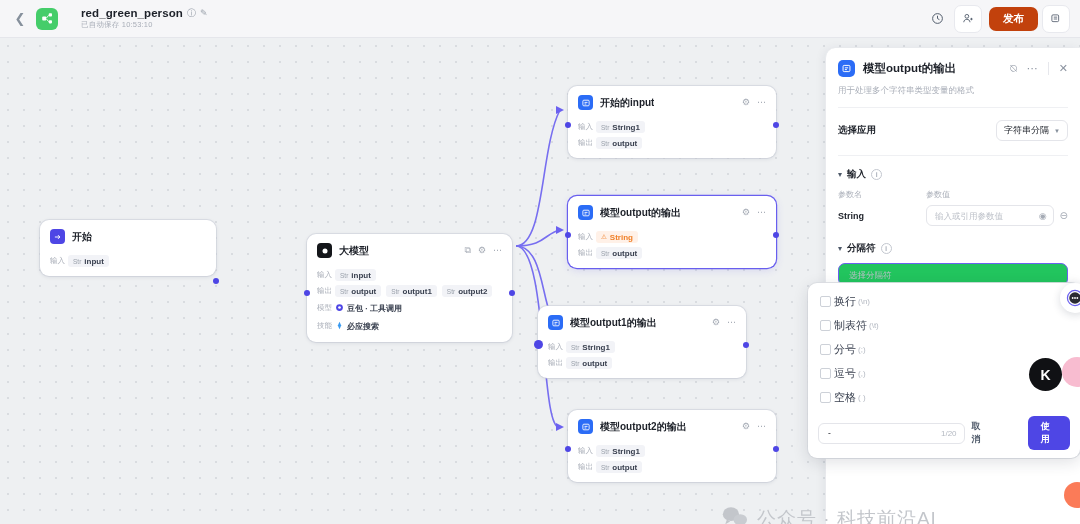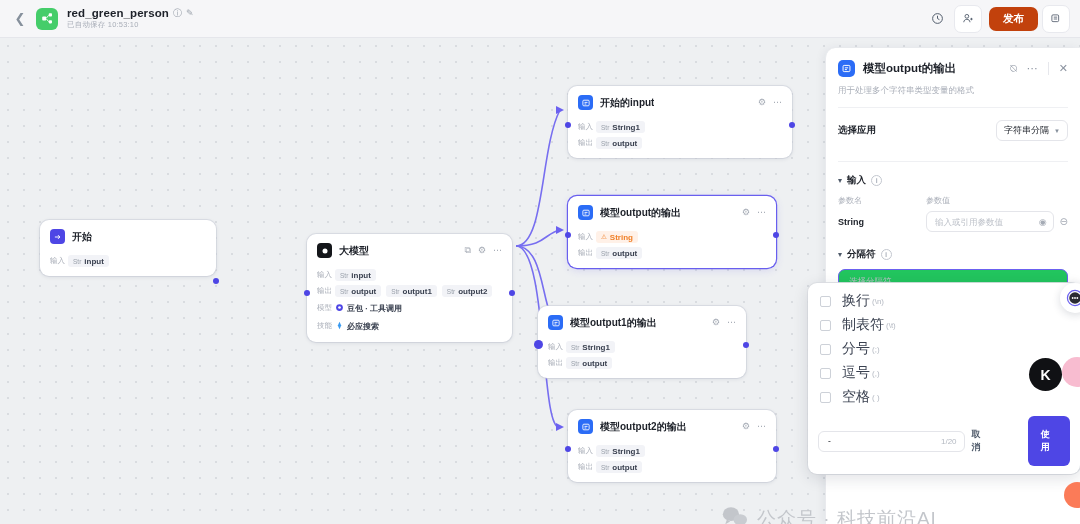--- a/index.html
+++ b/index.html
@@ -14,21 +14,21 @@
   
   .topbar{
     position:absolute;left:0;top:0;width:1080px;height:38px;
     background:#f6f6f8;border-bottom:1px solid #e5e6eb;
     display:flex;align-items:center;box-sizing:border-box;padding:0 10px;z-index:30;
   }
   .back-btn{width:20px;height:26px;display:flex;align-items:center;justify-content:center;
     color:#86909c;font-size:13px;cursor:pointer;}
   .app-logo{width:22px;height:22px;border-radius:6px;background:#45cd6a;
     display:flex;align-items:center;justify-content:center;margin-left:6px;flex:0 0 auto;}
-  .title-wrap{margin-left:9px;display:flex;flex-direction:column;justify-content:flex-start;}
+  .title-wrap{margin-left:23px;display:flex;flex-direction:column;justify-content:flex-start;}
   .title-row{display:flex;align-items:center;gap:4px;}
   .title-text{font-size:11.5px;font-weight:bold;color:#1d2129;letter-spacing:.1px;}
   .title-ic{color:#9aa1ab;font-size:9px;line-height:1;}
   .save-row{font-size:7.5px;color:#a9aeb8;margin-top:1px;letter-spacing:.2px;}
   .top-spacer{flex:1;}
   .top-icon{width:26px;height:26px;border-radius:7px;display:flex;align-items:center;
     justify-content:center;color:#4e5969;cursor:pointer;margin-left:4px;}
   .top-icon.boxed{background:#fff;border:1px solid #e8e9ee;}
   .publish-btn{height:24px;padding:0 14px;border-radius:7px;background:#c2410c;color:#fff;
     font-size:10.5px;font-weight:bold;display:flex;align-items:center;justify-content:center;
@@ -84,21 +84,21 @@
   .ph-row{display:flex;align-items:center;}
   .ph-ic{width:17px;height:17px;border-radius:5px;background:#2b6cf6;display:flex;
     align-items:center;justify-content:center;flex:0 0 auto;}
   .ph-title{font-size:11.5px;font-weight:bold;margin-left:8px;color:#1d2129;}
   .ph-sp{flex:1;}
   .ph-ic-btn{color:#8b93a0;font-size:11px;margin-left:10px;cursor:pointer;line-height:1;}
   .ph-div{width:1px;height:13px;background:#e6e7ec;margin-left:10px;}
   .ph-sub{font-size:8.5px;color:#a9aeb8;margin-top:8px;padding-bottom:10px;
     border-bottom:1px solid #eff0f3;}
   .sect{padding:10px 12px 0 12px;}
-  .sel-row{display:flex;align-items:center;padding:2px 0 20px 0;border-bottom:1px solid #eff0f3;}
+  .sel-row{display:flex;align-items:center;padding:2px 0 14px 0;border-bottom:1px solid #eff0f3;}
   .sel-lab{font-size:9.5px;font-weight:bold;color:#1d2129;}
   .sel-sp{flex:1;}
   .sel-box{display:flex;align-items:center;gap:5px;border:1px solid #e4e5ea;border-radius:6px;
     padding:3px 7px;font-size:9px;color:#1d2129;cursor:pointer;background:#fff;}
   .sec-title{display:flex;align-items:center;gap:5px;font-size:9.5px;font-weight:bold;
     color:#1d2129;margin:12px 0 8px 0;}
   .caret{font-size:8px;color:#4e5969;}
   .info-i{font-size:8px;color:#b4b9c2;border:1px solid #c3c7cf;border-radius:50%;
     width:9px;height:9px;display:inline-flex;align-items:center;justify-content:center;
     line-height:1;font-style:normal;}
@@ -120,31 +120,31 @@
   .sep-input input::placeholder{color:#bcc0c8;}
 
   
   .dropdown{
     position:absolute;left:808px;top:283px;width:272px;background:#fff;border-radius:9px;
     box-shadow:0 4px 16px rgba(25,35,60,.14),0 0 0 1px rgba(225,227,232,.9);
     z-index:40;padding:6px 0 0 0;box-sizing:border-box;
   }
   .dd-item{display:flex;align-items:center;height:24px;padding:0 12px;cursor:pointer;}
   .cbx{width:9px;height:9px;border:1px solid #cdd1d8;border-radius:2px;flex:0 0 auto;}
-  .dd-lab{font-size:14px;color:#3a4150;margin-left:11px;}
+  .dd-lab{font-size:11px;color:#3a4150;margin-left:3px;}
   .dd-sym{font-size:8px;color:#b4b9c2;margin-left:2px;}
   .dd-foot{display:flex;align-items:center;padding:7px 10px 8px 10px;gap:7px;}
   .dd-custom{flex:1;border:1px solid #e4e5ea;border-radius:6px;height:21px;display:flex;
     align-items:center;padding:0 7px;box-sizing:border-box;}
   .dd-custom input{flex:1;border:0;outline:0;font-size:8.5px;background:transparent;
     font-family:inherit;color:#1d2129;}
   .dd-count{font-size:8px;color:#b4b9c2;}
   .dd-cancel{font-size:9px;color:#4e5969;cursor:pointer;font-weight:bold;}
   .dd-use{background:#4e46e5;color:#fff;font-size:9px;font-weight:bold;border-radius:6px;
-    padding:12px 13px;cursor:pointer;margin-left:33px;}
+    padding:4px 13px;cursor:pointer;margin-left:33px;}
 
   
   .watermark{position:absolute;left:722px;top:468px;display:flex;align-items:center;gap:9px;
     z-index:28;pointer-events:none;}
   .wm-text{font-size:19px;color:#c3c6cb;letter-spacing:1px;}
   .bubble{position:absolute;border-radius:50%;display:flex;align-items:center;
     justify-content:center;z-index:45;cursor:pointer;}
   .b-chat{right:-10px;top:283px;width:30px;height:30px;background:#fff;
     box-shadow:0 2px 8px rgba(25,35,60,.16);}
   .b-k{right:18px;top:358px;width:33px;height:33px;background:#101114;color:#fff;
@@ -293,21 +293,21 @@
                 </svg>
             </span>
             <span>必应搜索</span>
           </span>
         </div>
       </div>
       <div class="dot-l" style="top:56px;"></div>
       <div class="dot-r" style="top:56px;"></div>
     </div>
 
-    <div class="node" id="n-o0" style="left:568px;top:48px;width:224px;">
+    <div class="node" id="n-o0" style="left:568px;top:48px;width:208px;">
       <div class="node-head">
         <div class="node-ic blue">
           <svg width="10" height="10" viewBox="0 0 16 16" fill="none" stroke="#fff" stroke-width="1.4">
               <rect x="3" y="3.5" width="10" height="9" rx="1.6"></rect>
               <path d="M5.6 7h4.8M5.6 9.6h3"></path>
             </svg>
         </div>
         <div class="node-title">开始的input</div>
         <div class="head-sp"></div>
         <span class="head-ic">⚙</span>

